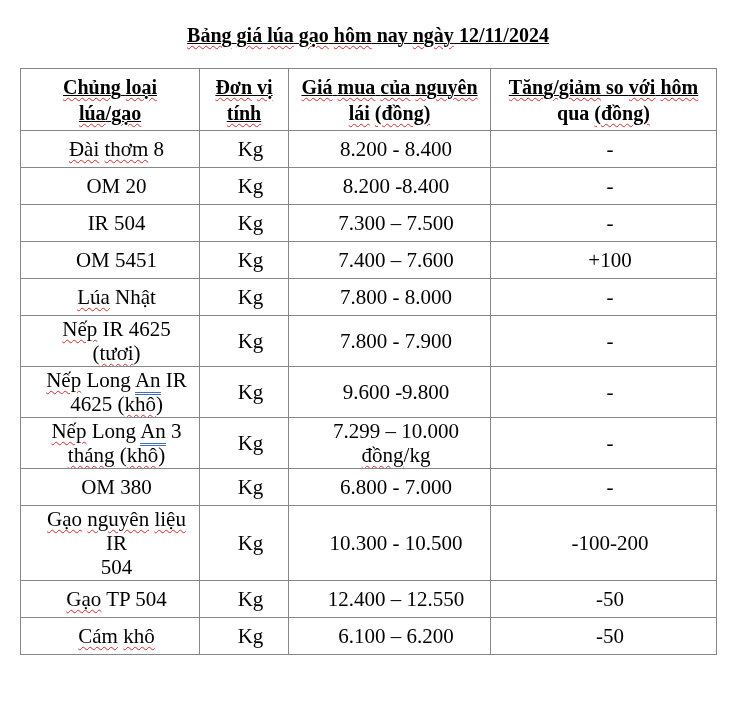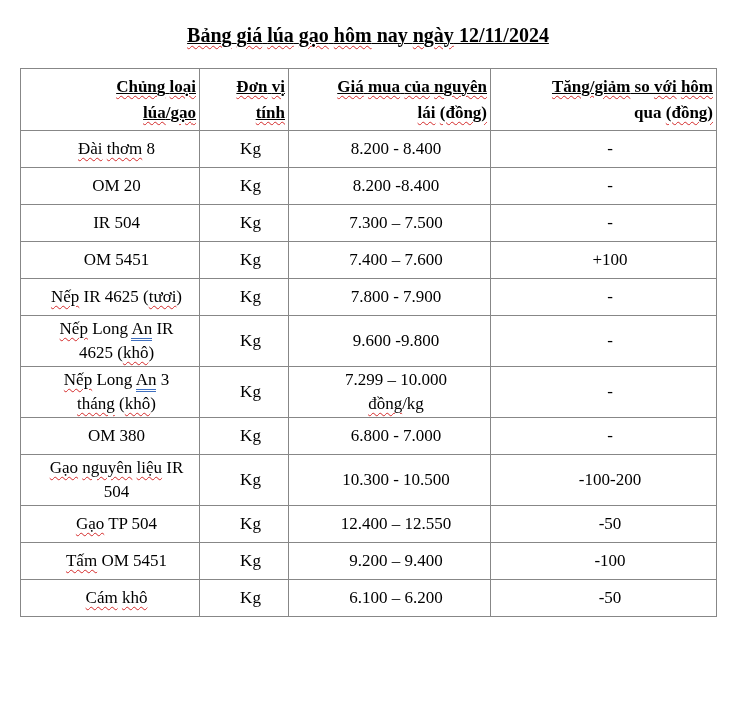--- a/index.html
+++ b/index.html
@@ -38,24 +38,24 @@
     border:1px solid var(--bdr);
     text-align:center;
     vertical-align:middle;
     padding:1px 3px;
     font-weight:normal;
     overflow:hidden;
   }
   thead tr{height:62px;}
   tbody tr{height:37px;}
   tbody tr.tall{height:49px;}
-  th{font-size:17px;font-weight:bold;text-align:right;}
+  th{font-size:20px;font-weight:bold;}
   th .ln{line-height:26px;}
   th .ln.u{text-decoration:underline;text-decoration-thickness:1px;}
-  td{font-size:17px;line-height:24px;padding-left:16px;}
+  td{font-size:21px;line-height:24px;padding-left:16px;}
   td .ln{line-height:24px;}
   .sp{
     text-decoration-line:underline;
     text-decoration-style:wavy;
     text-decoration-color:var(--sp-red);
     text-decoration-thickness:1px;
     text-underline-offset:3px;
   }
   .gr{
     border-bottom:3px double var(--gr-blue);
@@ -129,20 +129,30 @@
             <div class="ln">OM 5451</div>
           </td>
           <td>Kg</td>
           <td>
             <div class="ln">7.400 – 7.600</div>
           </td>
           <td>+100</td>
         </tr>
         <tr>
           <td>
+            <div class="ln"><span class="sp">Lúa</span> Nhật</div>
+          </td>
+          <td>Kg</td>
+          <td>
+            <div class="ln">7.800 - 8.000</div>
+          </td>
+          <td>-</td>
+        </tr>
+        <tr>
+          <td>
             <div class="ln"><span class="sp">Nếp</span> IR 4625 (<span class="sp">tươi</span>)</div>
           </td>
           <td>Kg</td>
           <td>
             <div class="ln">7.800 - 7.900</div>
           </td>
           <td>-</td>
         </tr>
         <tr class="tall">
           <td>
@@ -190,30 +200,20 @@
         </tr>
         <tr>
           <td>
             <div class="ln"><span class="sp">Gạo</span> TP 504</div>
           </td>
           <td>Kg</td>
           <td>
             <div class="ln">12.400 – 12.550</div>
           </td>
           <td>-50</td>
-        </tr>
-        <tr>
-          <td>
-            <div class="ln"><span class="sp">Tấm</span> OM 5451</div>
-          </td>
-          <td>Kg</td>
-          <td>
-            <div class="ln">9.200 – 9.400</div>
-          </td>
-          <td>-100</td>
         </tr>
         <tr>
           <td>
             <div class="ln"><span class="sp">Cám</span> <span class="sp">khô</span></div>
           </td>
           <td>Kg</td>
           <td>
             <div class="ln">6.100 – 6.200</div>
           </td>
           <td>-50</td>

